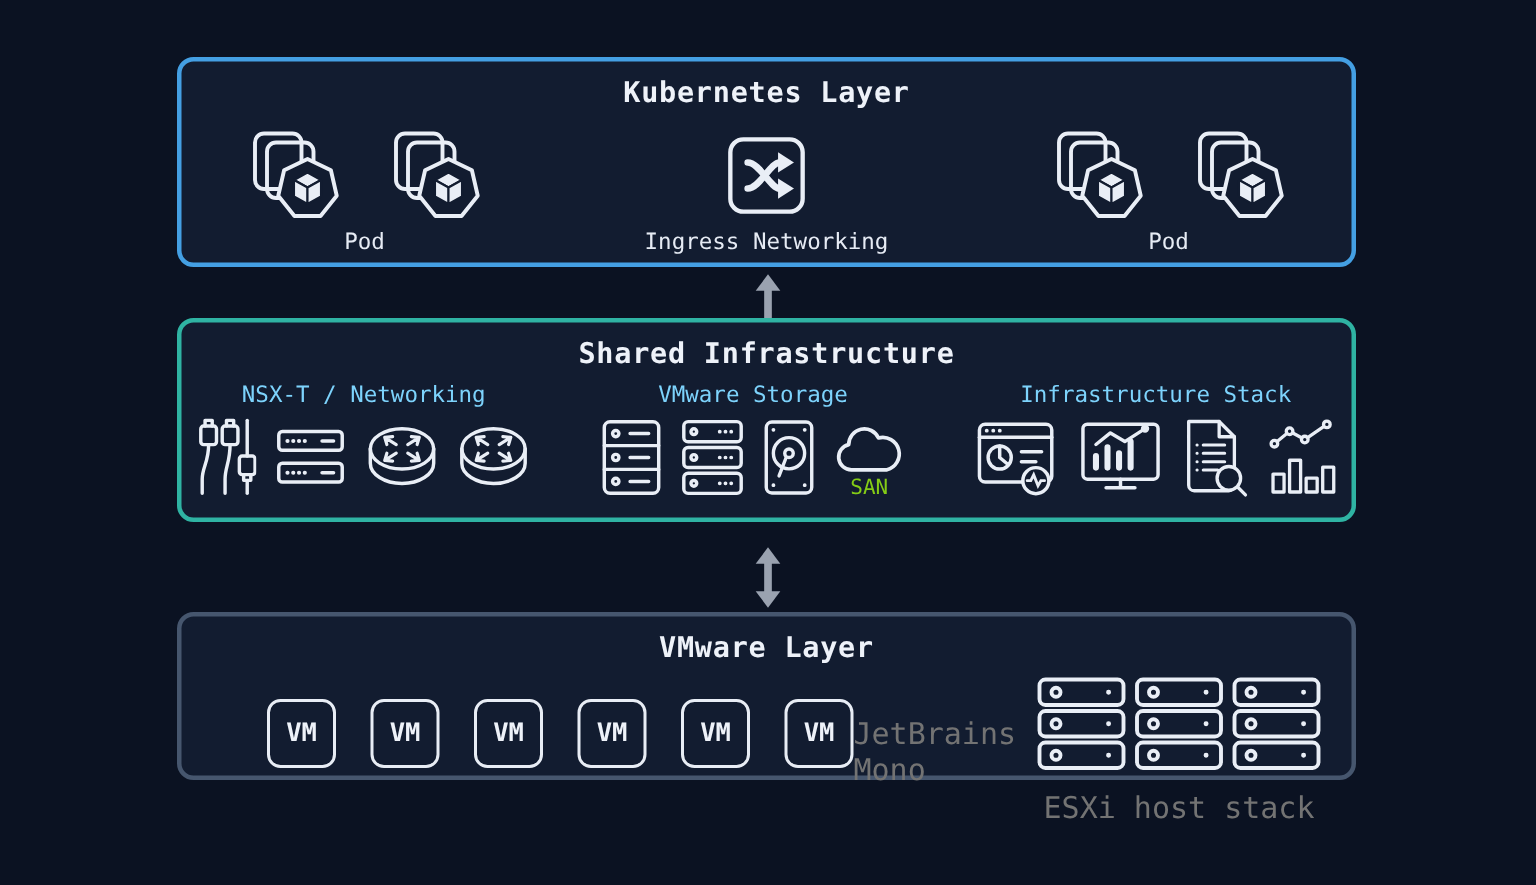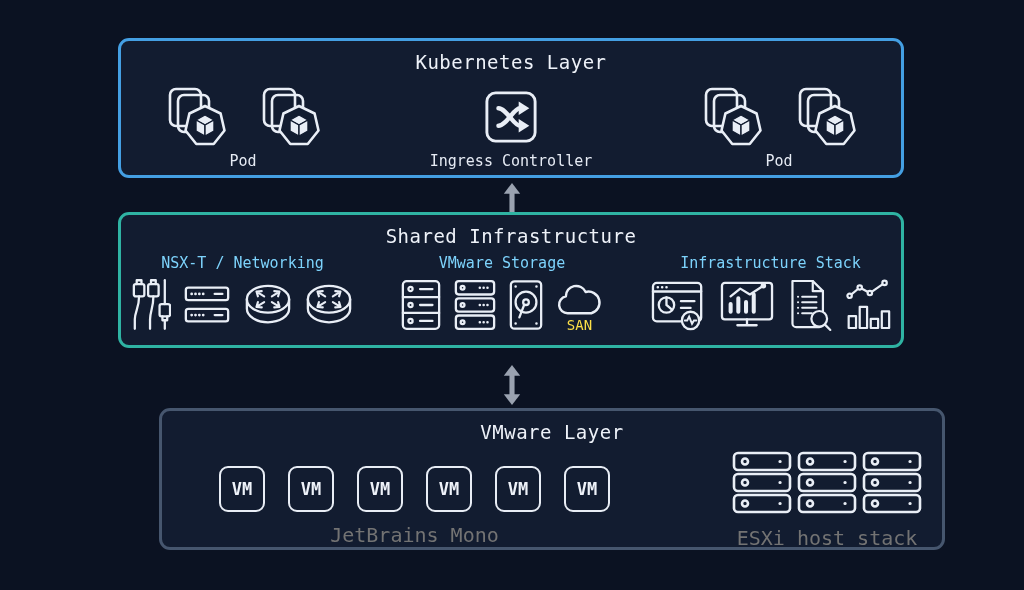--- a/index.html
+++ b/index.html
@@ -8,47 +8,47 @@
     background:#0b1222; overflow:hidden;
     font-family:"DejaVu Sans Mono","Liberation Mono",monospace;
     color:#e9eef6;
   }
   .layer {
     position:absolute; left:118px; width:786px;
     background:#121c30; border-radius:11px; box-sizing:border-box;
   }
   #layer-k8s    { top:38px;  height:140px; border:3px solid #449fe3; }
   #layer-shared { top:212px; height:136px; border:3px solid #2fb3a3; }
-  #layer-vmware { top:408px; height:142px; border:3px solid #46566e;margin-left:41px; }
+  #layer-vmware { top:408px; height:112px; border:3px solid #46566e; }
 
   .layer-title {
-    text-align:center; font-size:19px; font-weight:normal;
+    text-align:center; font-size:19px; font-weight:bold;
     margin-top:10px; letter-spacing:.5px; color:#eef2f9;
   }
   .flow-arrow { position:absolute; left:499px; width:26px; height:42px; color:#9aa2b0; }
   #flow-arrow-1 { top:182px; }
   #flow-arrow-2 { top:364px; }
 
   
   .k8s-content { display:flex; justify-content:space-between; align-items:flex-start; padding:0 42px; margin-top:12px; }
   .icon-group { display:flex; flex-direction:column; align-items:center; }
   .icons-row { display:flex; gap:28px; height:64px; align-items:center; }
   .group-caption { font-size:15px; margin-top:3px; color:#e6ebf4; }
 
   
   .shared-content { display:flex; justify-content:space-between; padding:0 10px; margin-top:7px; }
   .infra-col { display:flex; flex-direction:column; align-items:center; }
   .infra-label { font-size:15px; color:#7dd3fc; }
   .infra-icons { display:flex; gap:11px; align-items:center; height:62px; margin-top:2px; }
   .cloud-wrap { display:flex; flex-direction:column; align-items:center; margin-top:6px; }
-  .san-label { font-size:14px; margin-top:0; color:#fde047;text-align:center; }
+  .san-label { font-size:14px; margin-top:0; color:#84cc16;text-align:center; }
 
   
   .vmware-content { display:flex; justify-content:space-between; align-items:flex-start; padding:0 19px 0 57px; }
-  .vm-col { display:flex; flex-direction:column; align-items:center; margin-top:23px; }
+  .vm-col { display:flex; flex-direction:row; align-items:flex-start; margin-top:23px; }
   .vm-row { display:flex; gap:23px; }
   .vm-box {
     width:46px; height:46px; box-sizing:border-box;
     border:2.5px solid #e8edf5; border-radius:9px;
     display:flex; align-items:center; justify-content:center;
     font-size:17px; font-weight:bold; color:#eef2f9;
   }
   .esxi-col { display:flex; flex-direction:column; align-items:center; margin-top:7px; }
   .esxi-row { display:flex; gap:3px; }
   .vm-caption, .esxi-caption { font-size:20px; margin-top:11px; color:#737373; }
@@ -227,21 +227,21 @@
             </svg>
         </div>
         <div class="group-caption">Pod</div>
       </div>
       <div class="icon-group">
         <div class="icons-row">
           <svg class="svg-icon" width="54" height="54">
               <use href="#i-ingress"></use>
             </svg>
         </div>
-        <div class="group-caption">Ingress Controller</div>
+        <div class="group-caption">Ingress Networking</div>
       </div>
       <div class="icon-group">
         <div class="icons-row">
           <svg class="svg-icon" width="66" height="62">
               <use href="#i-pod"></use>
             </svg>
           <svg class="svg-icon" width="66" height="62">
               <use href="#i-pod"></use>
             </svg>
         </div>

